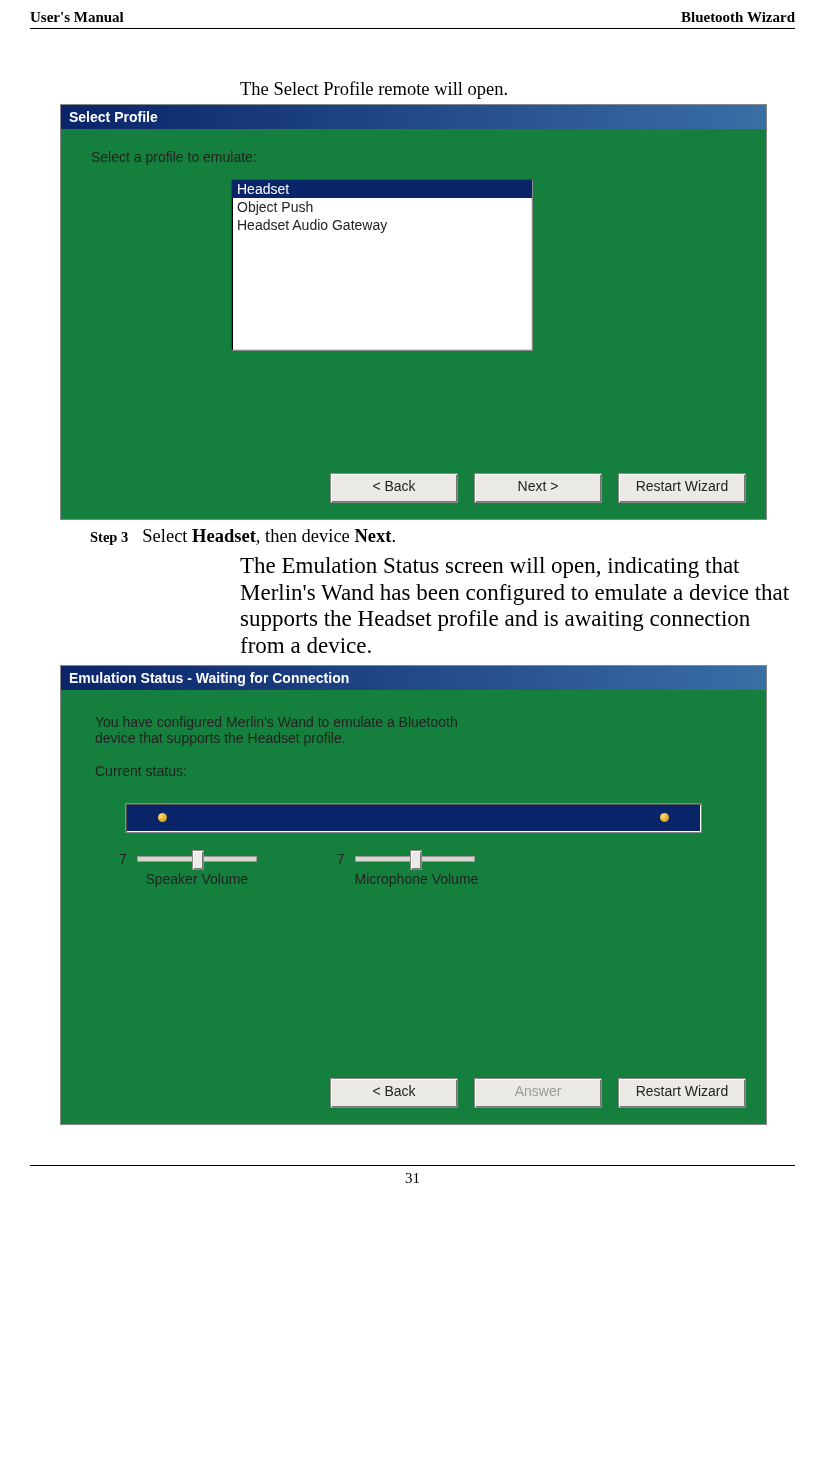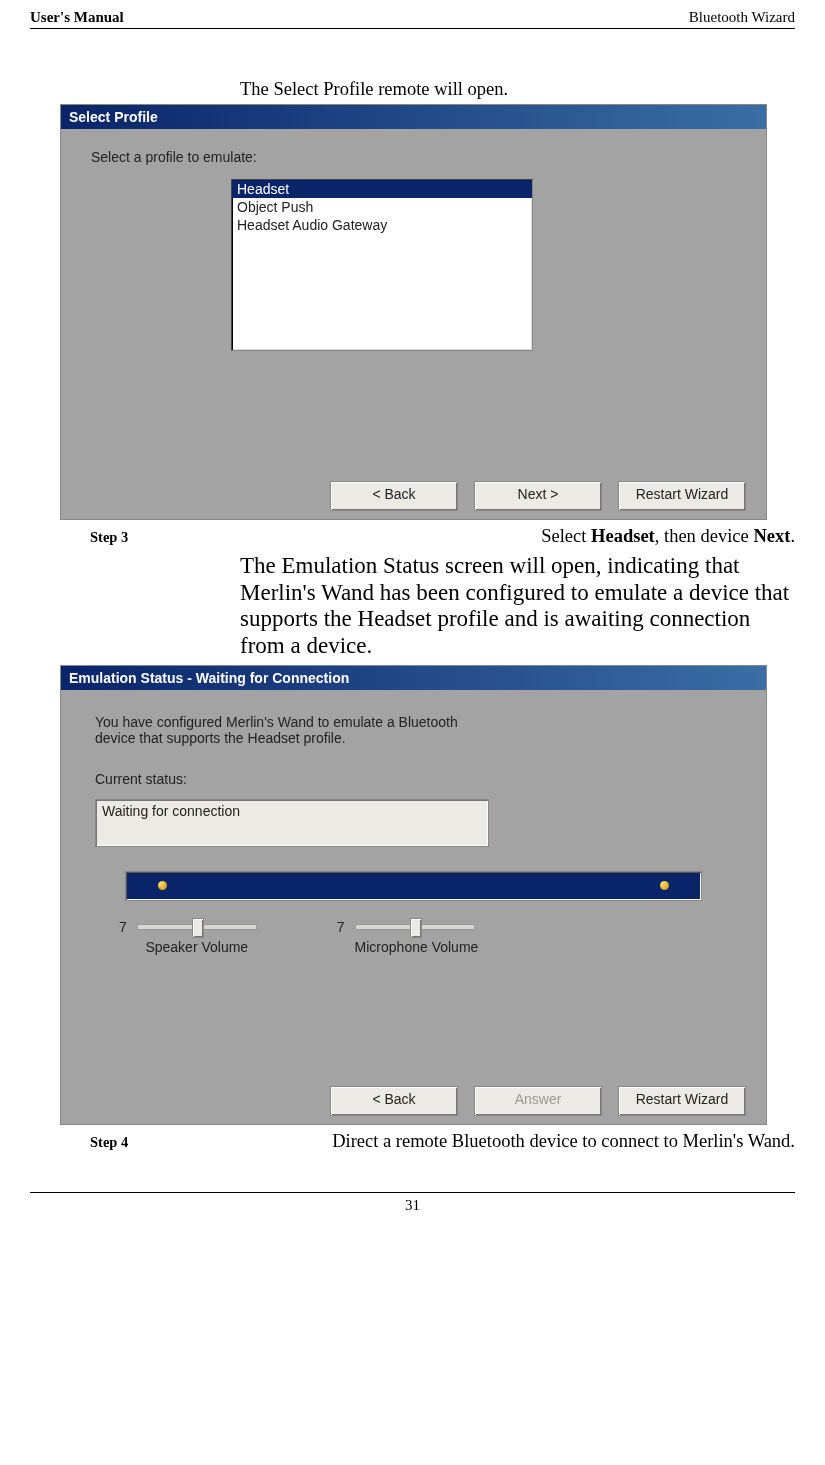--- a/index.html
+++ b/index.html
@@ -15,34 +15,34 @@
   }
   .header-row {
     display: flex;
     justify-content: space-between;
     font-size: 15px;
     line-height: 1.2;
   }
   .header-left-top { font-variant: small-caps; }
   .header-right-top { font-variant: small-caps; }
   .header-left-bot { font-weight: bold; }
-  .header-right-bot { font-weight: normal; }
+  .header-right-bot { font-weight: bold; }
   .hr-top { border: none; border-top: 1px solid #000; margin: 2px 0 50px 0; }
 
   .intro-line {
     margin-left: 210px;
     font-size: 18.5px;
     margin-bottom: 4px;
   }
 
   .dialog {
     margin-left: 30px;
     width: 705px;
     border: 1px solid #888;
-    background: #a3a3a3;
+    background: #15803d;
     font-family: "Tahoma", Arial, sans-serif;
     font-size: 14px;
     color: #222;
     margin-bottom: 6px;
   }
   .titlebar {
     background: #0a246a;
     background: linear-gradient(to right, #0a246a, #3a6ea5);
     color: #fff;
     font-weight: bold;
@@ -74,21 +74,21 @@
     line-height: 18px;
   }
   .listbox .item.selected {
     background: #0a246a;
     color: #fff;
   }
 
   .button-row {
     position: absolute;
     right: 20px;
-    bottom: 8px;
+    bottom: 16px;
     display: flex;
     gap: 16px;
   }
   .win-btn {
     width: 126px;
     height: 28px;
     background: #eceae5;
     border: 1px solid #888;
     box-shadow: 1px 1px 0 #fff inset, -1px -1px 0 #777 inset;
     font-family: "Tahoma", Arial, sans-serif;
@@ -100,21 +100,20 @@
   .win-btn.disabled {
     color: #9a9a9a;
   }
 
   .step-row {
     display: flex;
     align-items: flex-start;
     margin-left: 60px;
     margin-top: 6px;
     gap: 14px;
-    justify-content: space-between;
   }
   .step-label {
     font-size: 14.5px;
     font-weight: bold;
     white-space: nowrap;
     padding-top: 3px;
   }
   .step-text {
     font-size: 18.5px;
     line-height: 1.15;
@@ -132,22 +131,21 @@
 
   
   .dialog2 .dialog-body {
     padding: 24px 34px 10px 34px;
     min-height: 400px;
   }
   .status-field {
     display: flex;
     align-items: flex-start;
     gap: 12px;
-    margin-top: 22px;
-    flex-direction: column;
+    margin-top: 14px;
   }
   .status-field .lbl { padding-top: 3px; }
   .status-box {
     width: 380px;
     height: 40px;
     border: 1px solid #888;
     box-shadow: inset 1px 1px 0 #777, inset -1px -1px 0 #fff;
     padding: 3px 6px;
     font-size: 14px;
     background: #eceae5;
@@ -255,21 +253,20 @@
     </div>
   </div>
   <div class="sub-para">The Emulation Status screen will open, indicating that Merlin's Wand has been configured to emulate a device that supports the Headset profile and is awaiting connection from a device.</div>
 
   <div class="dialog dialog2">
     <div class="titlebar">Emulation Status - Waiting for Connection</div>
     <div class="dialog-body">
       <div style="max-width:380px;">You have configured Merlin's Wand to emulate a Bluetooth device that supports the Headset profile.</div>
       <div class="status-field">
         <div class="lbl">Current status:</div>
-        <div class="status-box">Waiting for connection</div>
       </div>
       <div class="progress-wrap">
         <div class="progress">
           <div class="dot left"></div>
           <div class="dot right"></div>
         </div>
       </div>
       <div class="sliders-row">
         <div class="slider-group">
           <div class="slider-num">7</div>
@@ -293,19 +290,15 @@
         </div>
       </div>
       <div class="button-row">
         <div class="win-btn">&lt; Back</div>
         <div class="win-btn disabled">Answer</div>
         <div class="win-btn">Restart Wizard</div>
       </div>
     </div>
   </div>
 
-  <div class="step-row">
-    <div class="step-label">Step 4</div>
-    <div class="step-text">Direct a remote Bluetooth device to connect to Merlin's Wand.</div>
-  </div>
 
   <div class="footer-num">31</div>
 </div>
 
 </body></html>

